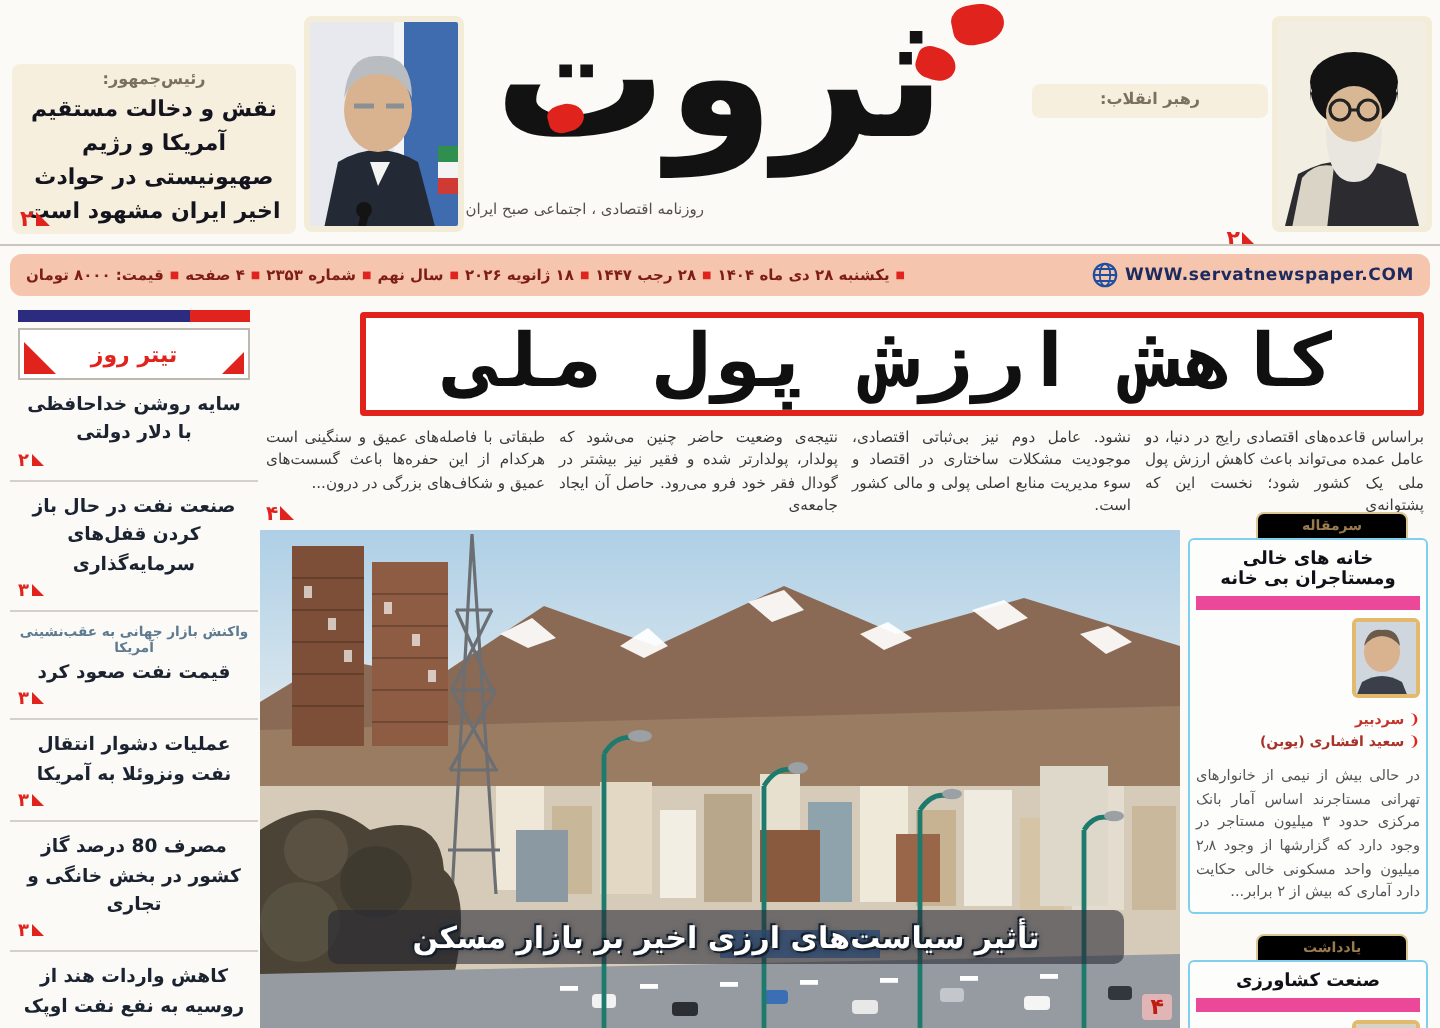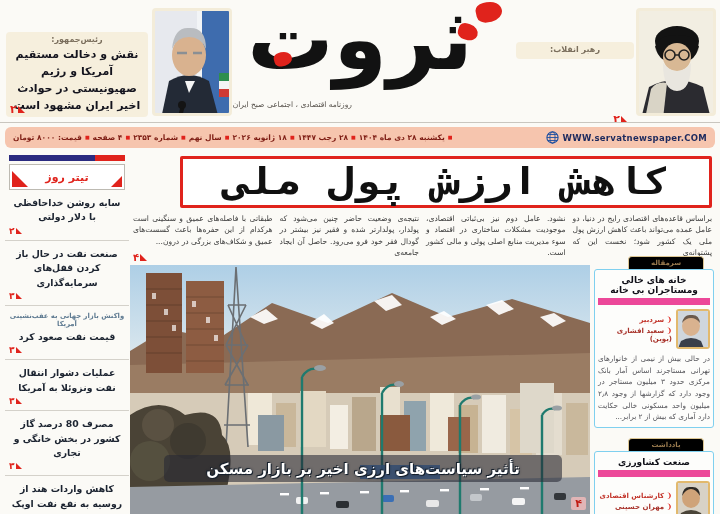--- a/index.html
+++ b/index.html
@@ -69,21 +69,21 @@
   .caption span { color:#fff; font-weight:bold; font-size:15px; text-shadow:0 0 3px #16202c, 1px 1px 0 #16202c, -1px -1px 0 #16202c; white-space:nowrap; }
   .photo-page { position:absolute; bottom:4px; right:4px; background:rgba(250,190,190,.75); color:#c01a12; font-weight:bold; font-size:11px; padding:0 4px; border-radius:2px; }
 
   
   .rcol { position:absolute; top:256px; right:6px; width:120px; }
   .sec { position:relative; margin-bottom:10px; }
   .sec-tab { position:relative; margin:0 10px 0 34px; height:13px; background:#000000; border:1px solid #dcc693; border-bottom:none; border-radius:4px 4px 0 0; display:flex; align-items:center; justify-content:center; }
   .sec-tab span { font-size:7px; color:#9a7b4f; font-weight:bold; }
   .sec-box { border:1px solid #7fd0ef; border-radius:3px; background:#fdfdfb; padding:3px 3px 4px; }
   .sec-h { font-size:9px; font-weight:bold; color:#101018; text-align:center; padding:2px 0 3px; border-bottom:7px solid #ec4899; }
-  .author { display:flex; gap:4px; padding:4px 0; align-items:center; }
+  .author { display:flex; gap:4px; padding:4px 0; align-items:flex-start;flex-direction:column; }
   .aphoto { width:34px; height:40px; border:2px solid #e2b96d; border-radius:3px; overflow:hidden; flex:0 0 auto; }
   .alabels { flex:1; }
   .arole, .aname { font-size:7px; font-weight:bold; color:#c2342a; margin:3px 0; }
   .aname { color:#a8322a; }
   .arole::before, .aname::before { content:"❨"; color:#e0231c; margin-left:2px; }
   .sec-body { font-size:7.3px; color:#55555a; line-height:1.6; text-align:justify; }
 </style>
 </head>
 <body>
 

